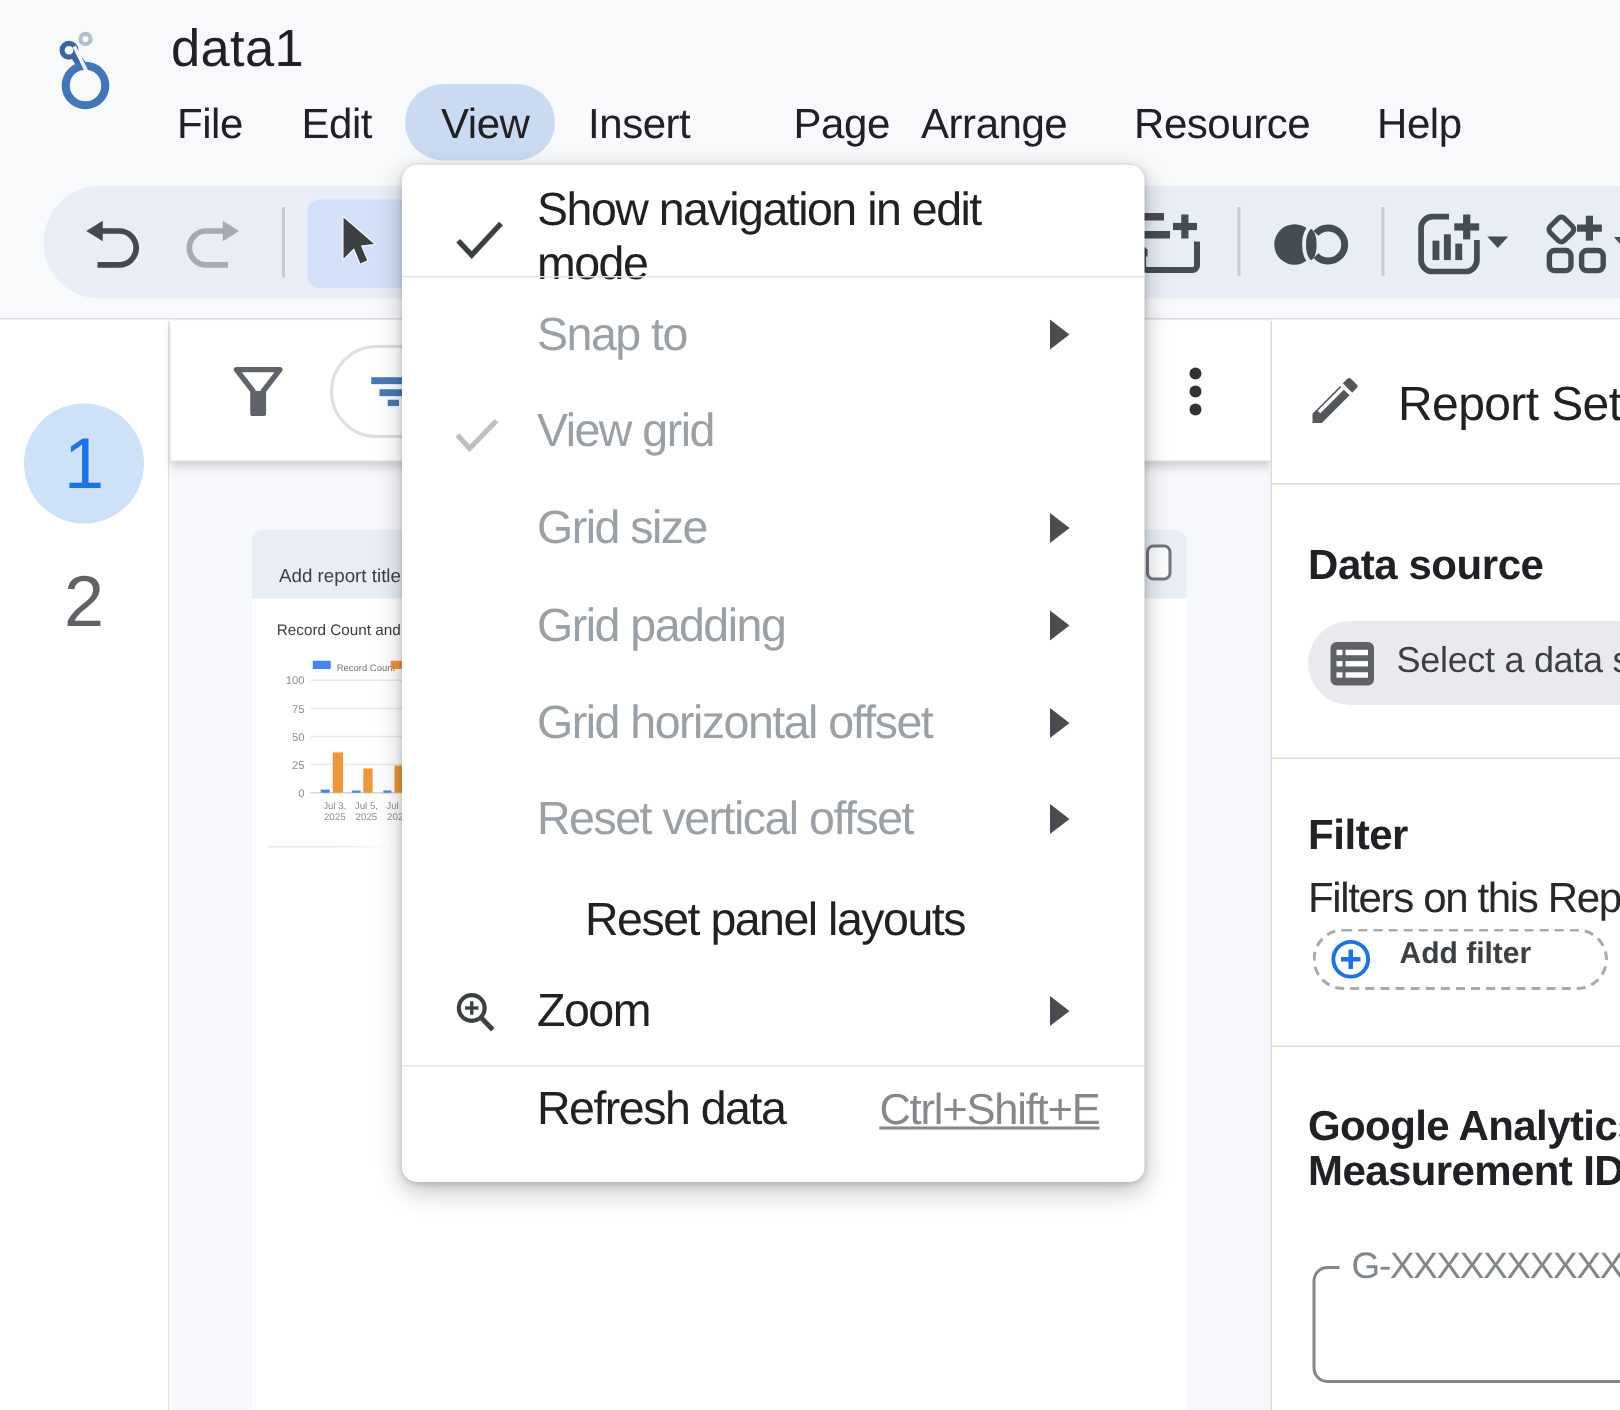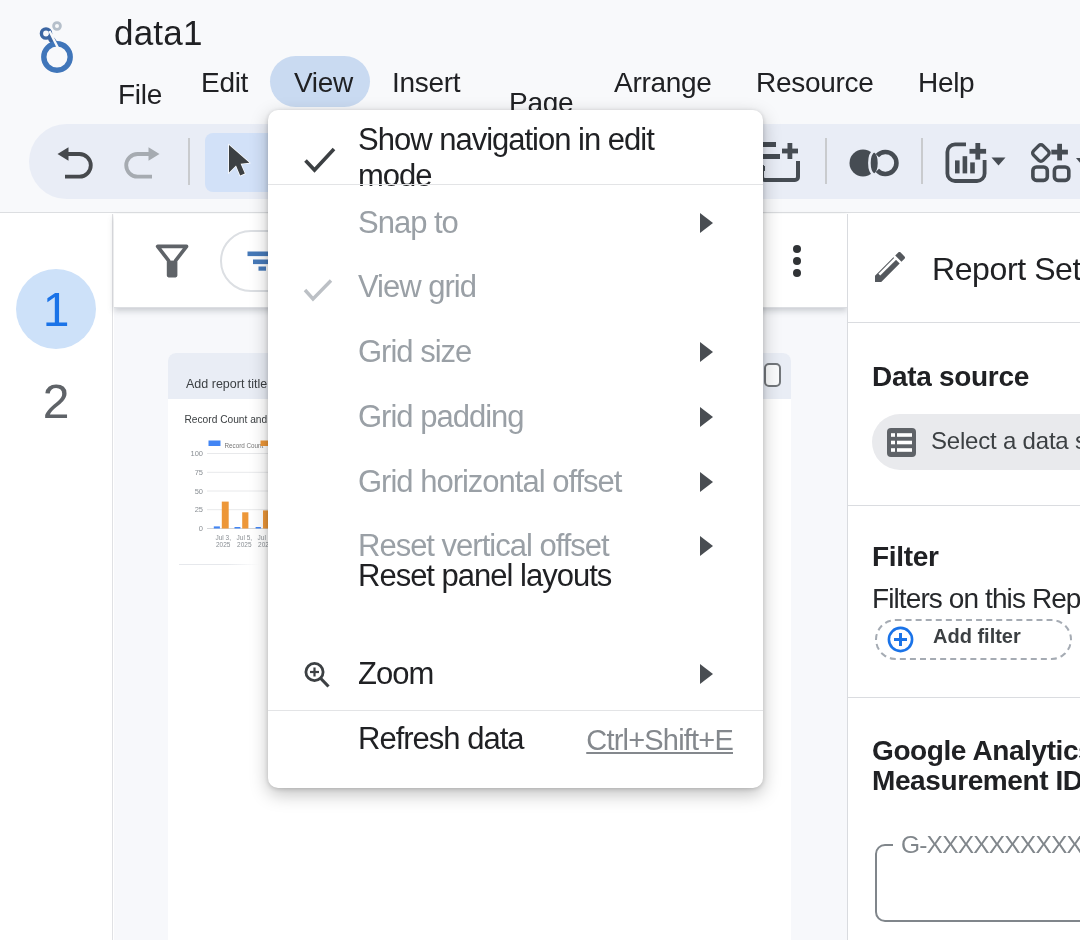--- a/index.html
+++ b/index.html
@@ -64,25 +64,25 @@
 <svg class="abs" style="left:30px;top:18px;" width="54" height="64" viewBox="0 0 54 64">
   <circle cx="27" cy="8" r="3.4" fill="none" stroke="#b5bfca" stroke-width="2.8"></circle>
   <circle cx="16" cy="15.5" r="4.6" fill="none" stroke="#3c66a2" stroke-width="3.4"></circle>
   <ellipse cx="22.5" cy="22.5" rx="3.2" ry="6.5" transform="rotate(-40 22.5 22.5)" fill="#3c66a2"></ellipse>
   <circle cx="27" cy="39" r="13.2" fill="none" stroke="#4076ba" stroke-width="5.4"></circle>
   <line x1="19.5" y1="13" x2="28" y2="30" stroke="#f8f9fb" stroke-width="2.4"></line>
 </svg>
 
 <div id="title" class="abs">data1</div>
 <div id="viewpill" class="abs"></div>
-<div class="abs mitem" style="left:118px;margin-top:12px;">File</div>
+<div class="abs mitem" style="left:118px;">File</div>
 <div class="abs mitem" style="left:201px;">Edit</div>
 <div class="abs mitem" style="left:294px;">View</div>
 <div class="abs mitem" style="left:392px;">Insert</div>
-<div class="abs mitem" style="left:509px;margin-top:20px;">Page</div>
+<div class="abs mitem" style="left:529px;">Page</div>
 <div class="abs mitem" style="left:614px;">Arrange</div>
 <div class="abs mitem" style="left:756px;">Resource</div>
 <div class="abs mitem" style="left:918px;">Help</div>
 
 <div id="toolpill" class="abs"></div>
 
 <svg class="abs" style="left:56px;top:144px;" width="40" height="37" viewBox="0 0 40 37">
   <path d="M12 10 H23.5 A11.3 11.3 0 0 1 23.5 32.6 H9" fill="none" stroke="#46494d" stroke-width="3.8"></path>
   <polygon points="12.5,3.2 12.5,16.8 1.5,10" fill="#46494d"></polygon>
 </svg>
@@ -278,21 +278,21 @@
   </div>
 <div class="arrow" style="top:407px;"></div>
 <div class="abs mrow dis" style="top:450px;">
     <span class="lbl">Grid horizontal offset</span>
   </div>
 <div class="arrow" style="top:472px;"></div>
 <div class="abs mrow dis" style="top:514px;">
     <span class="lbl">Reset vertical offset</span>
   </div>
 <div class="arrow" style="top:536px;"></div>
-<div class="abs mrow" style="top:544px;">
+<div class="abs mrow" style="top:581px;padding-left:32px;">
     <span class="lbl">Reset panel layouts</span>
   </div>
 <svg class="micon" style="top:661px;" width="28" height="29" viewBox="0 0 28 29">
   <circle cx="11.5" cy="11" r="8.6" fill="none" stroke="#3c4043" stroke-width="2.8"></circle>
   <line x1="17.8" y1="17.5" x2="25.5" y2="25.5" stroke="#3c4043" stroke-width="3.2"></line>
   <rect x="10.4" y="6.5" width="2.2" height="9" fill="#3c4043"></rect>
   <rect x="7" y="9.9" width="9" height="2.2" fill="#3c4043"></rect>
 </svg>
 <div class="abs mrow" style="top:642px;">
     <span class="lbl">Zoom</span>

